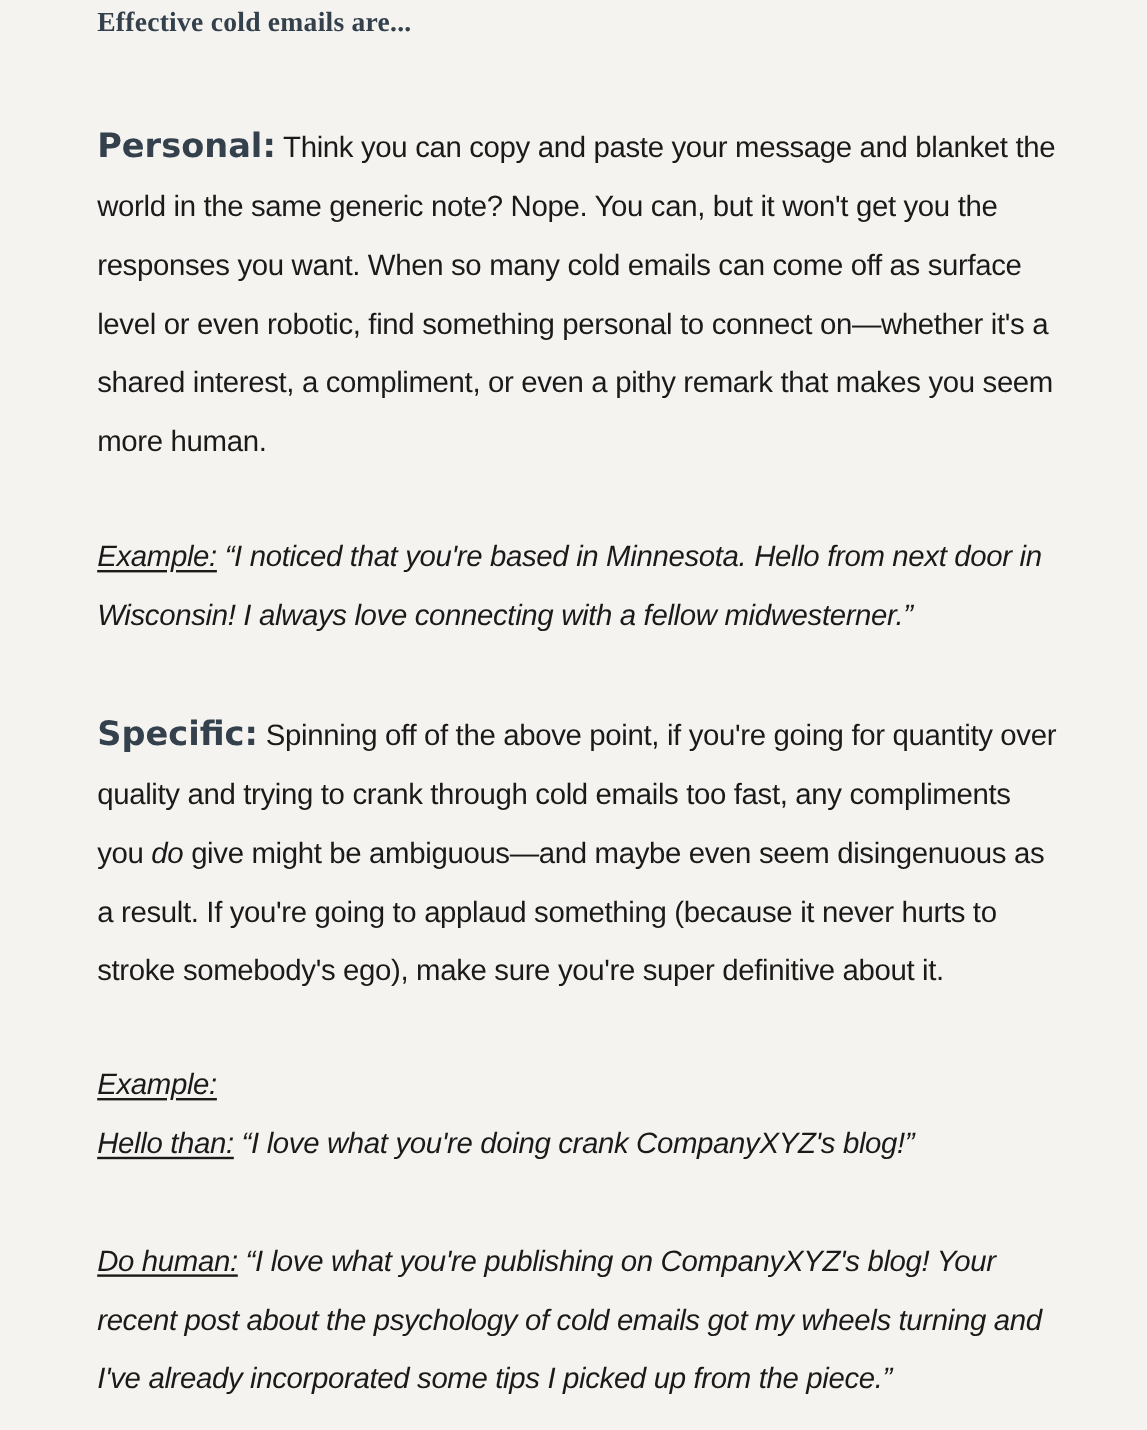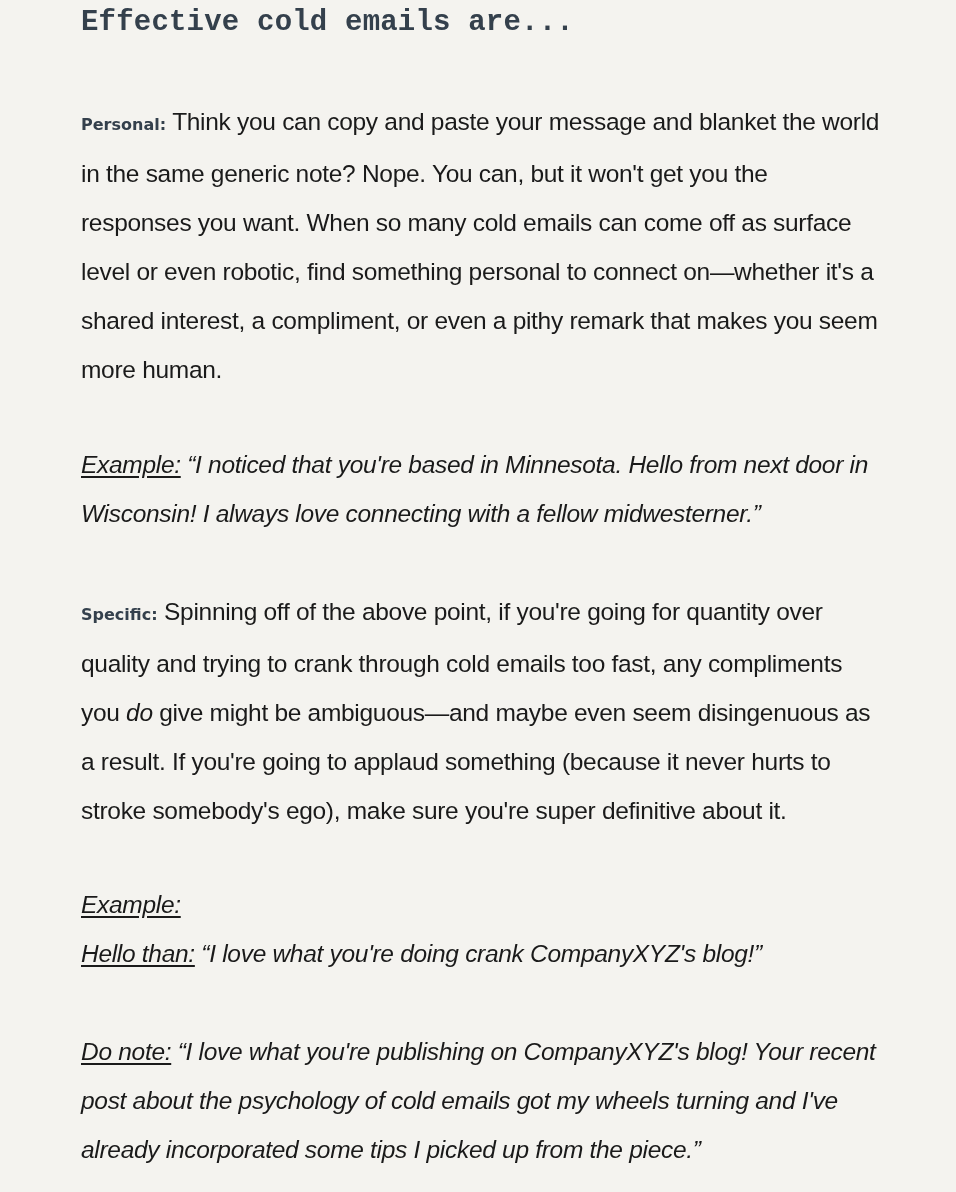--- a/index.html
+++ b/index.html
@@ -5,43 +5,43 @@
   html, body { margin: 0; padding: 0; }
   body {
     width: 956px; height: 1192px; overflow: hidden;
     background: #f4f3ef;
     font-family: "Liberation Sans", sans-serif;
     color: #1a1a1a;
   }
   .article { position: absolute; left: 81px; top: 0; width: 800px; }
   .heading {
     margin: 0; position: absolute; top: 6px; left: 0;
-    font-family: Liberation Mono, monospace; font-weight: bold;
-    font-size: 29px; color: #34404c; white-space: nowrap; letter-spacing: 0.2px;
+    font-family: Liberation Serif, serif; font-weight: bold;
+    font-size: 23px; color: #34404c; white-space: nowrap; letter-spacing: 0.2px;
   }
   .para {
     position: absolute; left: 0; width: 800px; margin: 0;
     font-size: 24.5px; line-height: 49px; letter-spacing: -0.3px;
     font-weight: 300;
   }
   .term {
     font-family: "DejaVu Sans", sans-serif; font-weight: bold;
-    color: #34404c; font-size: 16px; letter-spacing: 0;
+    color: #34404c; font-size: 28px; letter-spacing: 0;
   }
   .ital { font-style: italic; margin-top: 44px; }
   .ul { text-decoration: underline; text-underline-offset: 3px; font-style: italic; }
 </style>
 </head>
 <body>
 
 <div class="article">
   <h2 class="heading">Effective cold emails are...</h2>
 
   <p class="para" style="top:97px"><span class="term">Personal:</span><span> Think you can copy and paste your message and blanket the world in the same generic note? Nope. You can, but it won't get you the responses you want. When so many cold emails can come off as surface level or even robotic, find something personal to connect on—whether it's a shared interest, a compliment, or even a pithy remark that makes you seem more human.</span></p>
 
   <p class="para" style="top:440px"><span class="ul">Example:</span><span class="ital"> “I noticed that you're based in Minnesota. Hello from next door in Wisconsin! I always love connecting with a fellow midwesterner.”</span></p>
 
   <p class="para" style="top:587px"><span class="term">Specific:</span><span> Spinning off of the above point, if you're going for quantity over quality and trying to crank through cold emails too fast, any compliments you </span><span class="ital">do</span><span> give might be ambiguous—and maybe even seem disingenuous as a result. If you're going to applaud something (because it never hurts to stroke somebody's ego), make sure you're super definitive about it.</span></p>
 
   <p class="para" style="top:880px"><span class="ul">Example:</span><br><span class="ul">Hello than:</span><span class="ital"> “I love what you're doing crank CompanyXYZ's blog!”</span></p>
 
-  <p class="para" style="top:1027px"><span class="ul">Do note:</span><span class="ital"> “I love what you're publishing on CompanyXYZ's blog! Your recent post about the psychology of cold emails got my wheels turning and I've already incorporated some tips I picked up from the piece.”</span></p>
+  <p class="para" style="top:1027px"><span class="ul">Do human:</span><span class="ital"> “I love what you're publishing on CompanyXYZ's blog! Your recent post about the psychology of cold emails got my wheels turning and I've already incorporated some tips I picked up from the piece.”</span></p>
 </div>
 
 </body></html>

